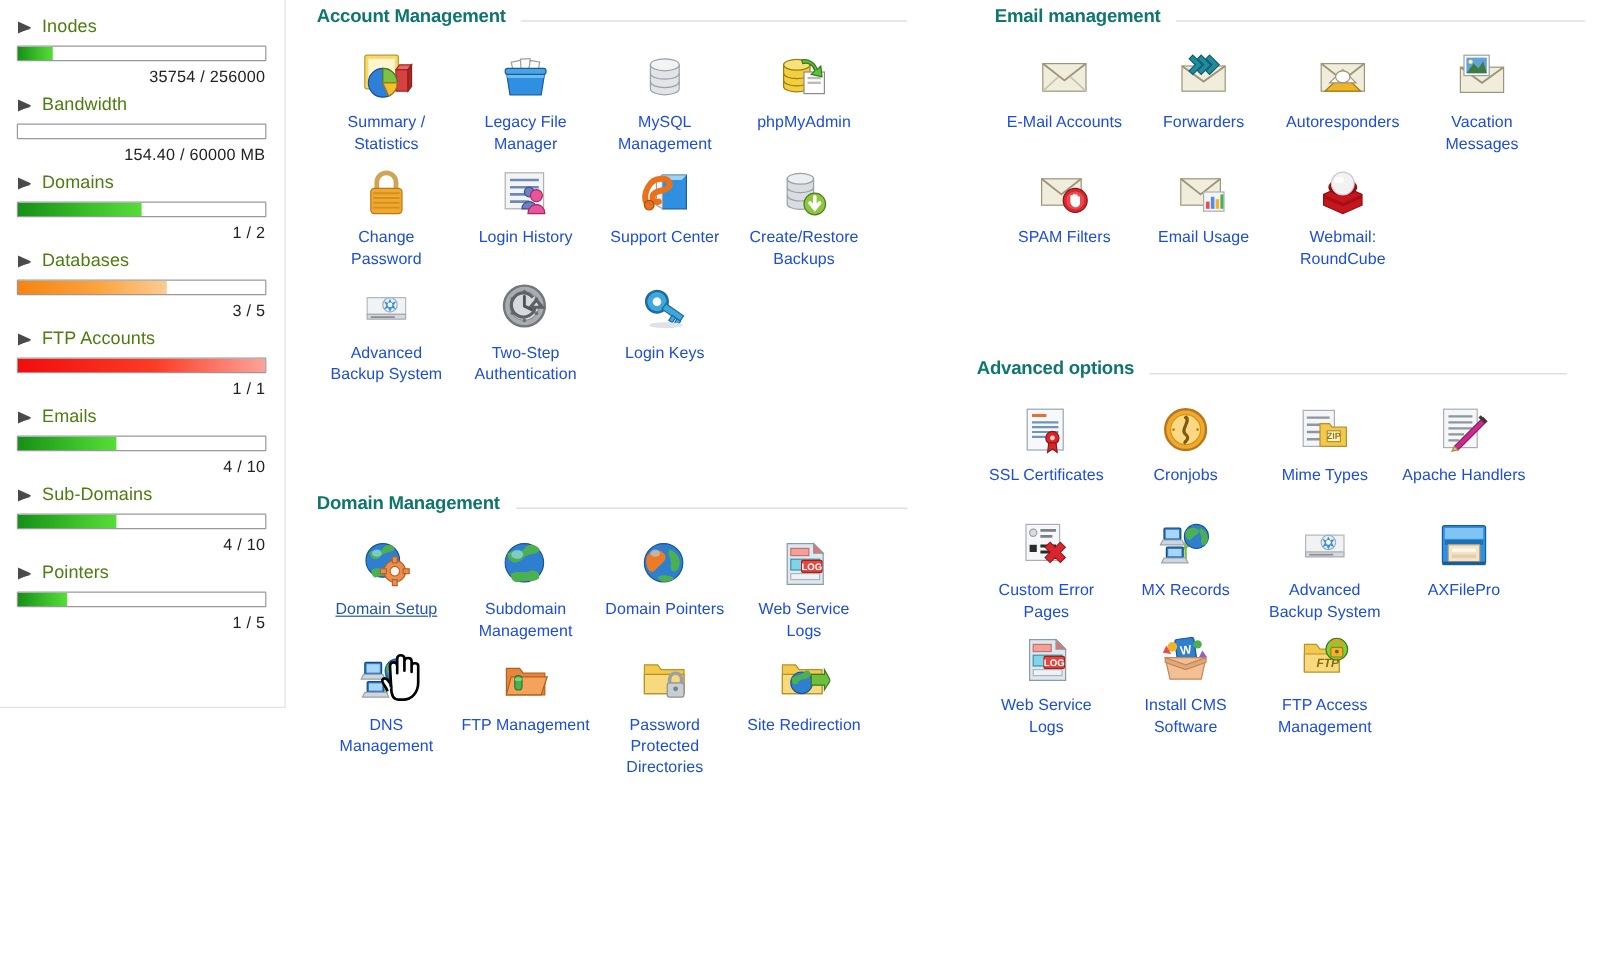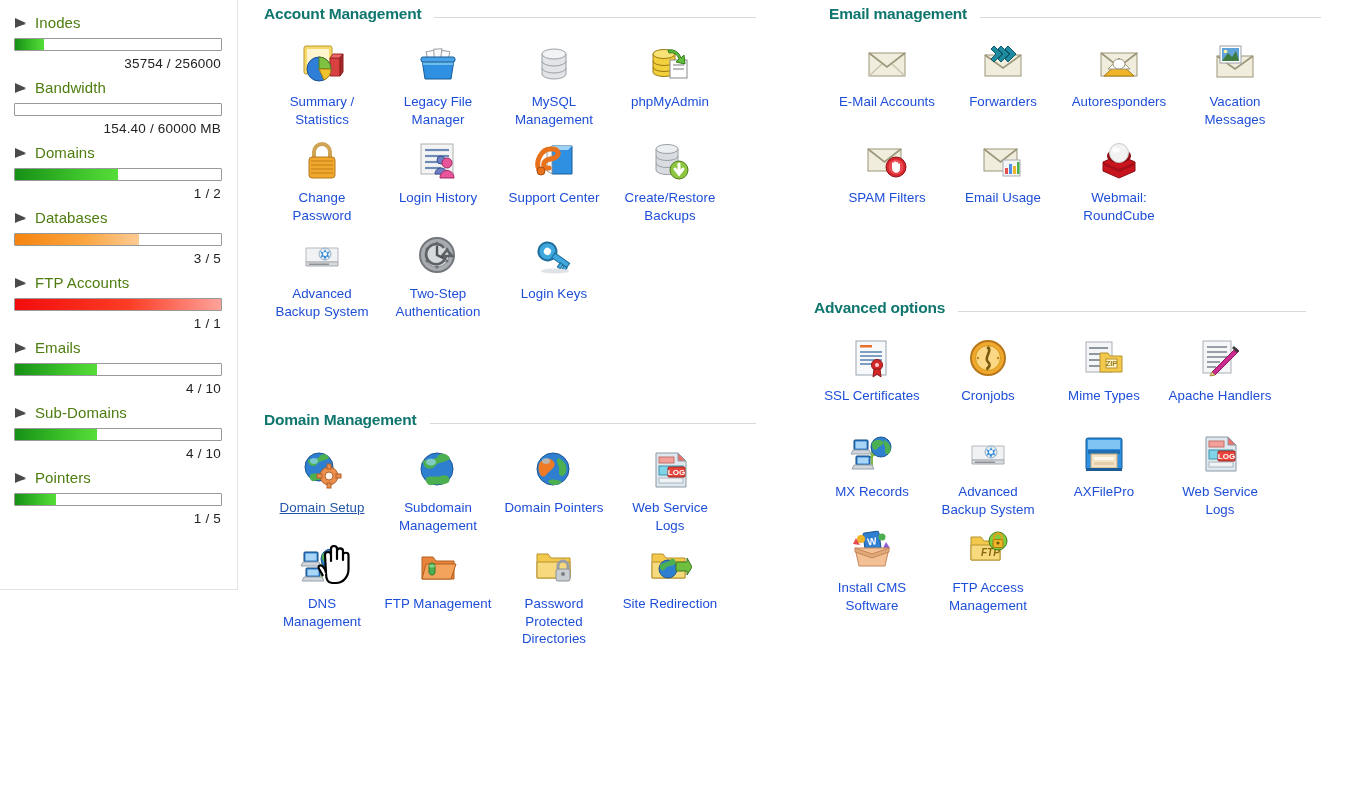--- a/index.html
+++ b/index.html
@@ -691,20 +691,39 @@
      <path d="M14 36 L20 30 L38 12 L41 15 L23 33 L17 39 Z" fill="#cc2a8f" stroke="#8c1a5e"></path>
      <path d="M36 10 L41 15 L39 17 L34 12 Z" fill="#3a3a3a"></path>
      <path d="M14 36 L17 39 L12 40 Z" fill="#e8c98c" stroke="#a5873f"></path>
    </svg>
           </div>
           <div class="cap">Apache Handlers</div>
         </div>
         <div class="cell">
           <div class="ico">
             <svg width="44" height="44" viewBox="0 0 44 44">
+     <rect x="5" y="5" width="28" height="30" fill="#f6f7f9" stroke="#a9aeb4"></rect>
+     <circle cx="11" cy="12" r="3" fill="#d9dde2" stroke="#9aa0a6"></circle>
+     <g stroke="#7a8089" stroke-width="2.2">
+       <line x1="17" y1="10" x2="30" y2="10"></line>
+                <line x1="17" y1="15" x2="27" y2="15"></line>
+     </g>
+     <rect x="8" y="22" width="6" height="6" fill="#2b2b2b"></rect>
+     <g stroke="#2b2b2b" stroke-width="2.4">
+       <line x1="17" y1="23" x2="30" y2="23"></line>
+                <line x1="17" y1="28" x2="26" y2="28"></line>
+     </g>
+     <path d="M22 22 L27 27 L32 22 L37 27 L32 32 L37 37 L32 42 L27 37 L22 42 L17 37 L22 32 L17 27 Z" transform="translate(3,-4) scale(0.85) translate(4,6)" fill="#d9262e" stroke="#8f1319"></path>
+   </svg>
+          </div>
+          <div class="cap">Custom Error<br>Pages</div>
+        </div>
+        <div class="cell">
+          <div class="ico">
+            <svg width="44" height="44" viewBox="0 0 44 44">
      <line x1="22" y1="14" x2="22" y2="36" stroke="#7fba45" stroke-width="2"></line>
      <line x1="10" y1="30" x2="30" y2="20" stroke="#7fba45" stroke-width="2"></line>
      <g>
        <rect x="4" y="8" width="14" height="10" rx="1" fill="#2f7fd0" stroke="#12497f"></rect>
        <rect x="5.5" y="9.5" width="11" height="7" fill="#a9d6f7"></rect>
        <path d="M3 18 L19 18 L21 22 L1 22 Z" fill="#cfd6dd" stroke="#9aa3ab"></path>
      </g>
      <g>
        <rect x="6" y="24" width="14" height="9" rx="1" fill="#2f7fd0" stroke="#12497f"></rect>
        <rect x="7.5" y="25.5" width="11" height="6" fill="#a9d6f7"></rect>

